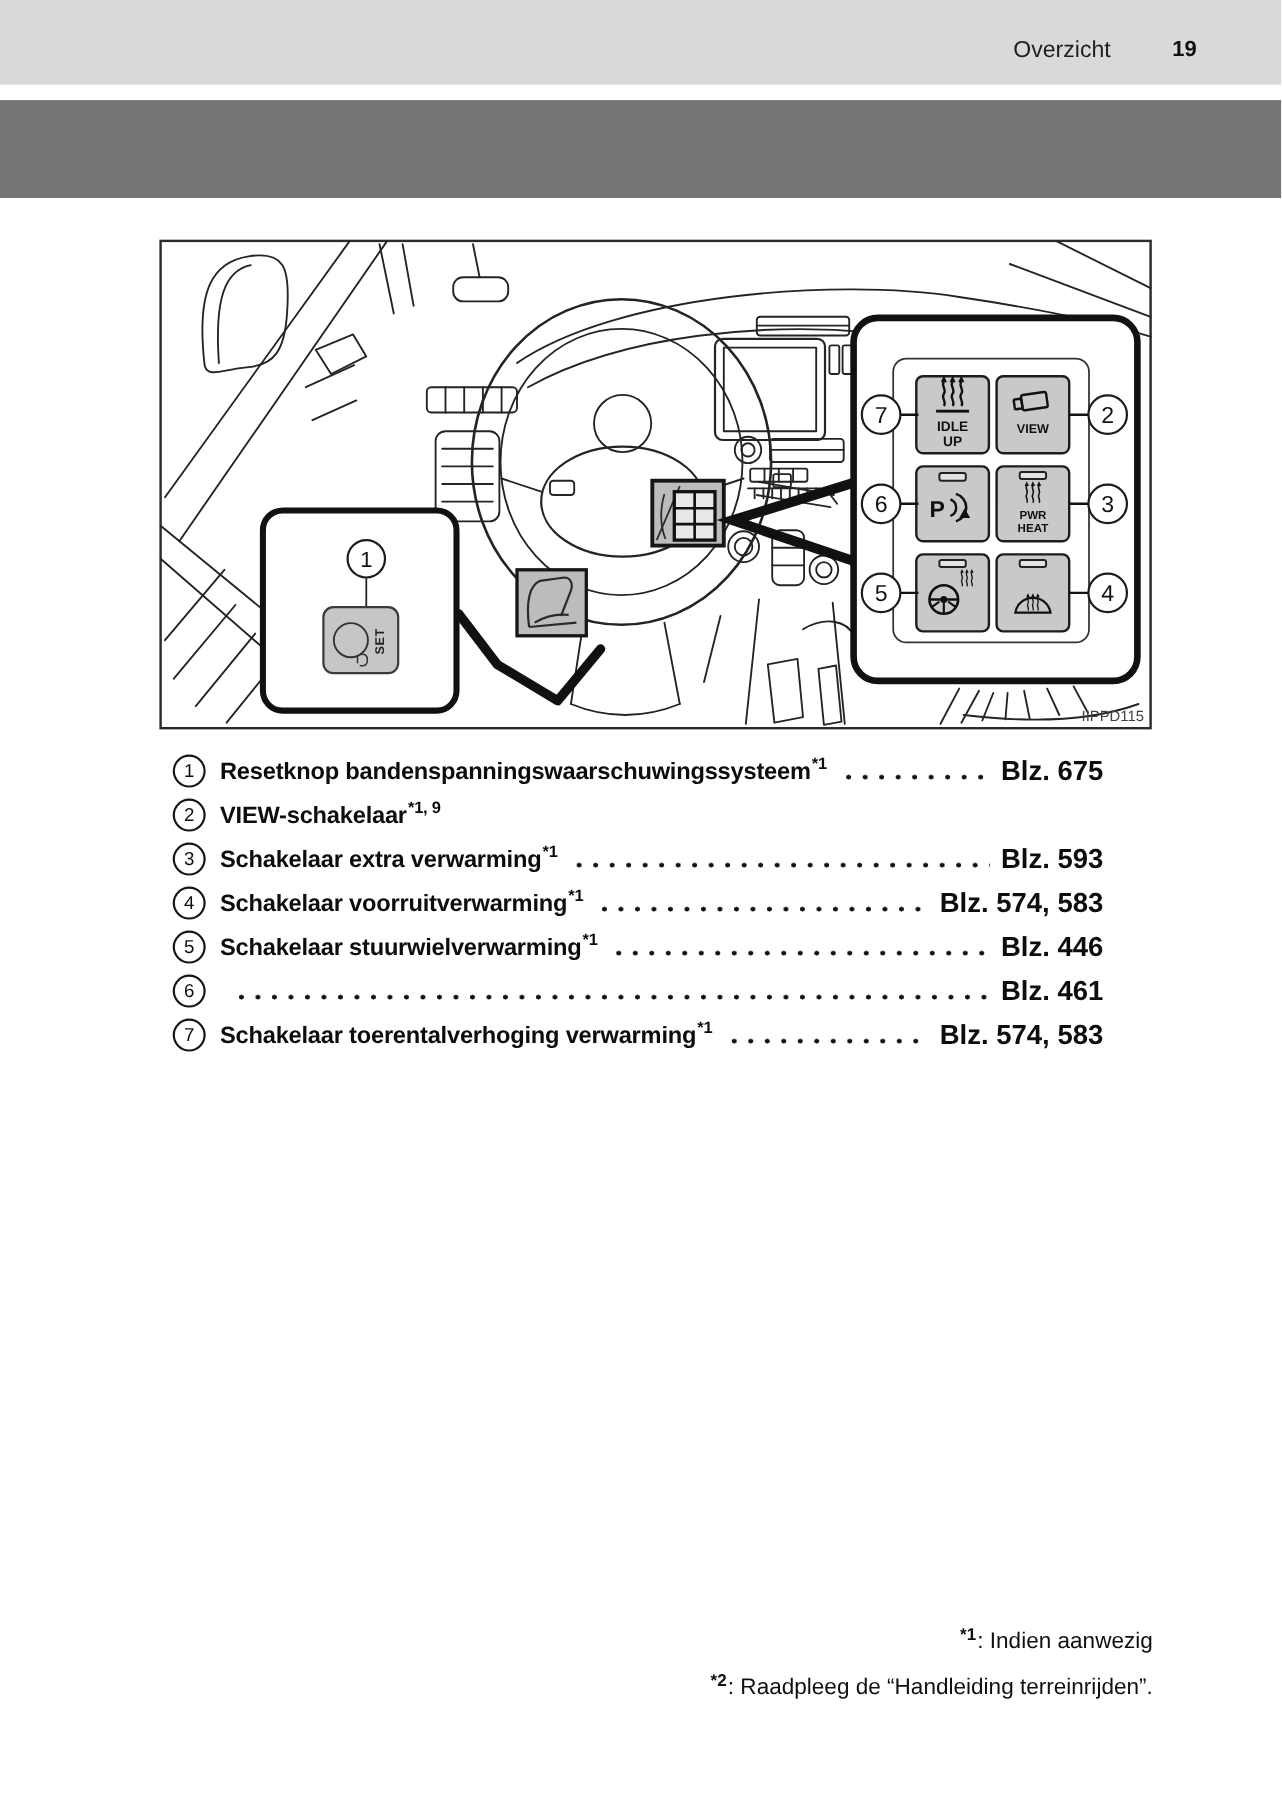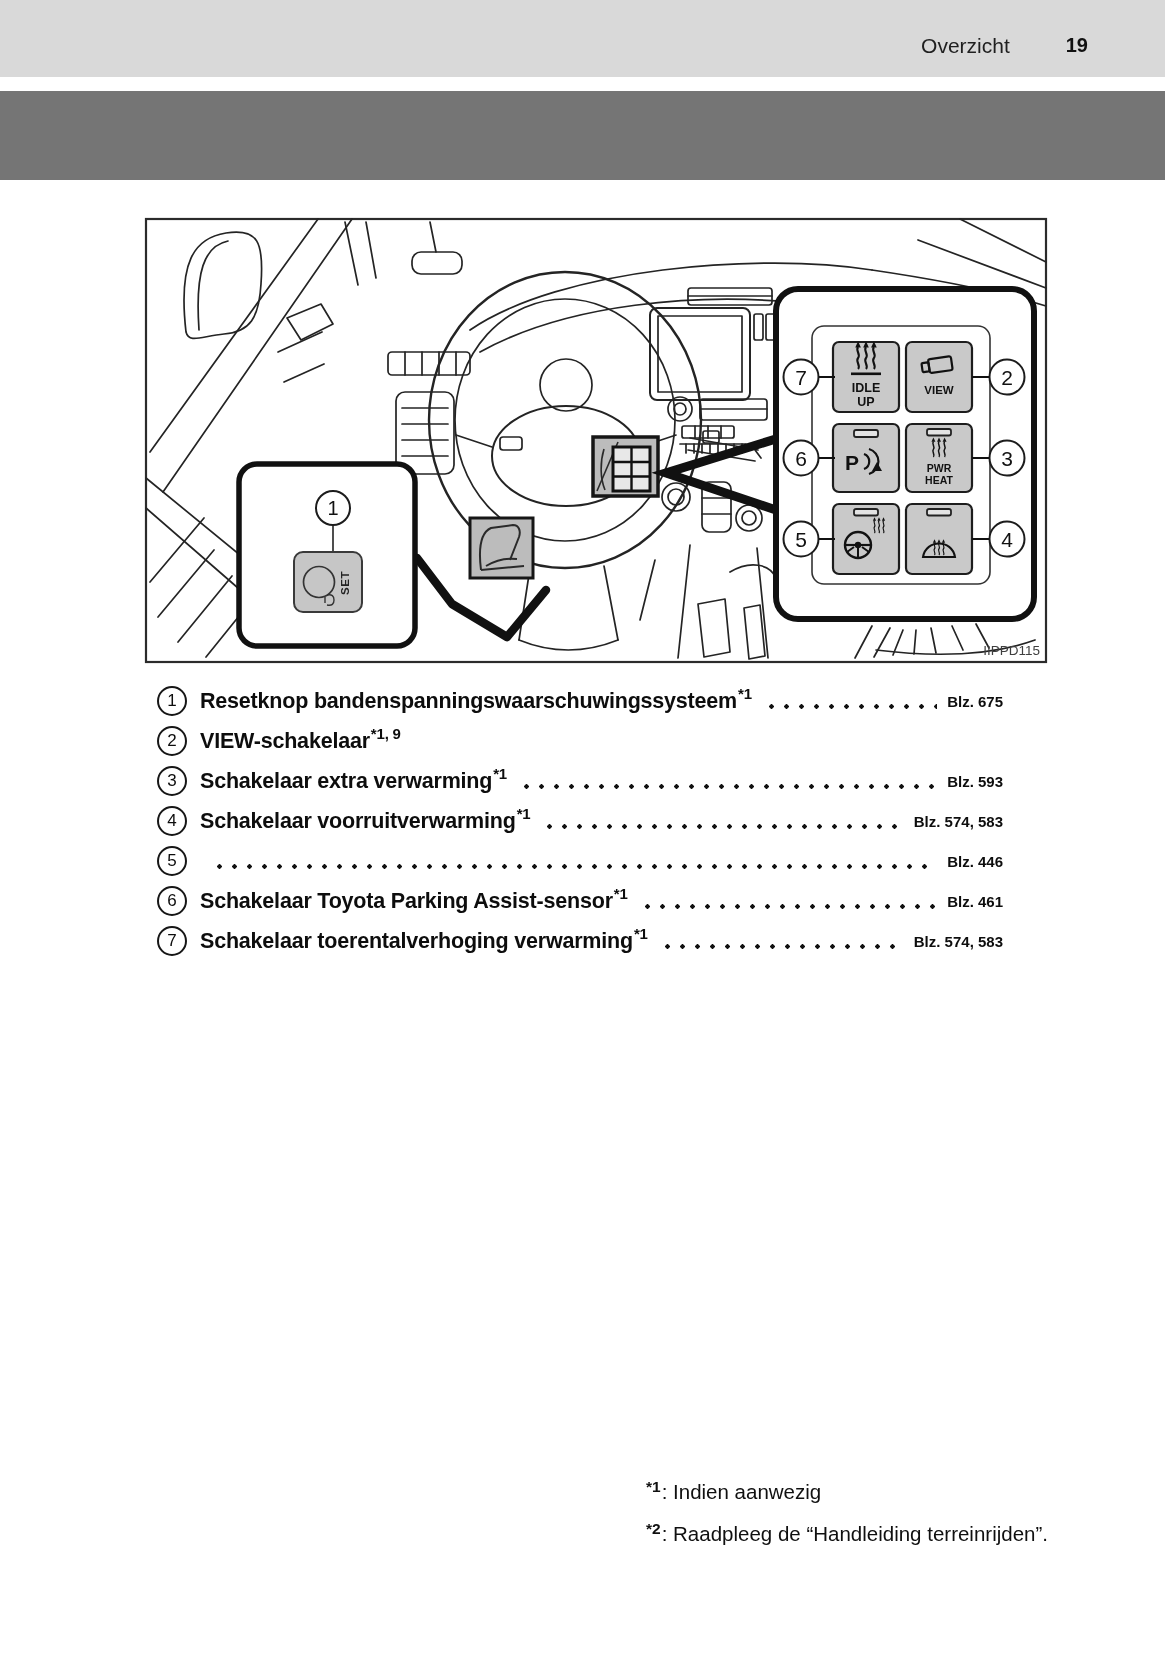--- a/index.html
+++ b/index.html
@@ -17,23 +17,23 @@
   
   .legend{position:absolute;left:157px;top:686px;width:846px;}
   .lrow{display:flex;align-items:center;min-height:29px;margin-bottom:10px;}
   .lnum{flex:0 0 auto;width:26px;height:26px;border:2px solid #161616;border-radius:50%;
         text-align:center;line-height:26px;font-size:17px;font-weight:400;margin-right:13px;}
   .llabel{font-size:21.5px;font-weight:bold;letter-spacing:-0.2px;white-space:nowrap;}
   .sup{font-size:15px;font-weight:bold;position:relative;top:-9px;margin-left:1px;}
   .leader{flex:1 1 auto;align-self:flex-end;height:7px;margin:0 10px 6px 12px;
           background-image:radial-gradient(circle,#111 2px,transparent 2.4px);
           background-size:15px 7px;background-repeat:repeat-x;background-position:left center;}
-  .lref{font-size:15px;font-weight:bold;white-space:nowrap;}
+  .lref{font-size:25px;font-weight:bold;white-space:nowrap;}
   
-  .footnotes{position:absolute;right:117px;top:1472px;font-size:20.5px;
+  .footnotes{position:absolute;right:117px;top:1472px;text-align:right;font-size:20.5px;
              color:#101010;line-height:40px;}
   .fnsup{font-size:15.5px;font-weight:bold;position:relative;top:-7px;margin-right:1px;}
 </style>
 </head>
 <body>
 
 <div class="page">
 
   <div class="band1">
     <span class="hsection">Overzicht</span>
@@ -271,26 +271,26 @@
       <span class="lref">Blz. 593</span>
     </div>
     <div class="lrow">
       <span class="lnum">4</span>
       <span class="llabel"><span>Schakelaar voorruitverwarming</span><span class="sup">*1</span></span>
       <span class="leader"></span>
       <span class="lref">Blz. 574, 583</span>
     </div>
     <div class="lrow">
       <span class="lnum">5</span>
+      <span class="llabel"><span>Schakelaar stuurwielverwarming</span><span class="sup">*1</span></span>
       <span class="leader"></span>
       <span class="lref">Blz. 446</span>
     </div>
     <div class="lrow">
       <span class="lnum">6</span>
-      <span class="llabel"><span>Schakelaar Toyota Parking Assist-sensor</span><span class="sup">*1</span></span>
       <span class="leader"></span>
       <span class="lref">Blz. 461</span>
     </div>
     <div class="lrow">
       <span class="lnum">7</span>
       <span class="llabel"><span>Schakelaar toerentalverhoging verwarming</span><span class="sup">*1</span></span>
       <span class="leader"></span>
       <span class="lref">Blz. 574, 583</span>
     </div>
   </div>

